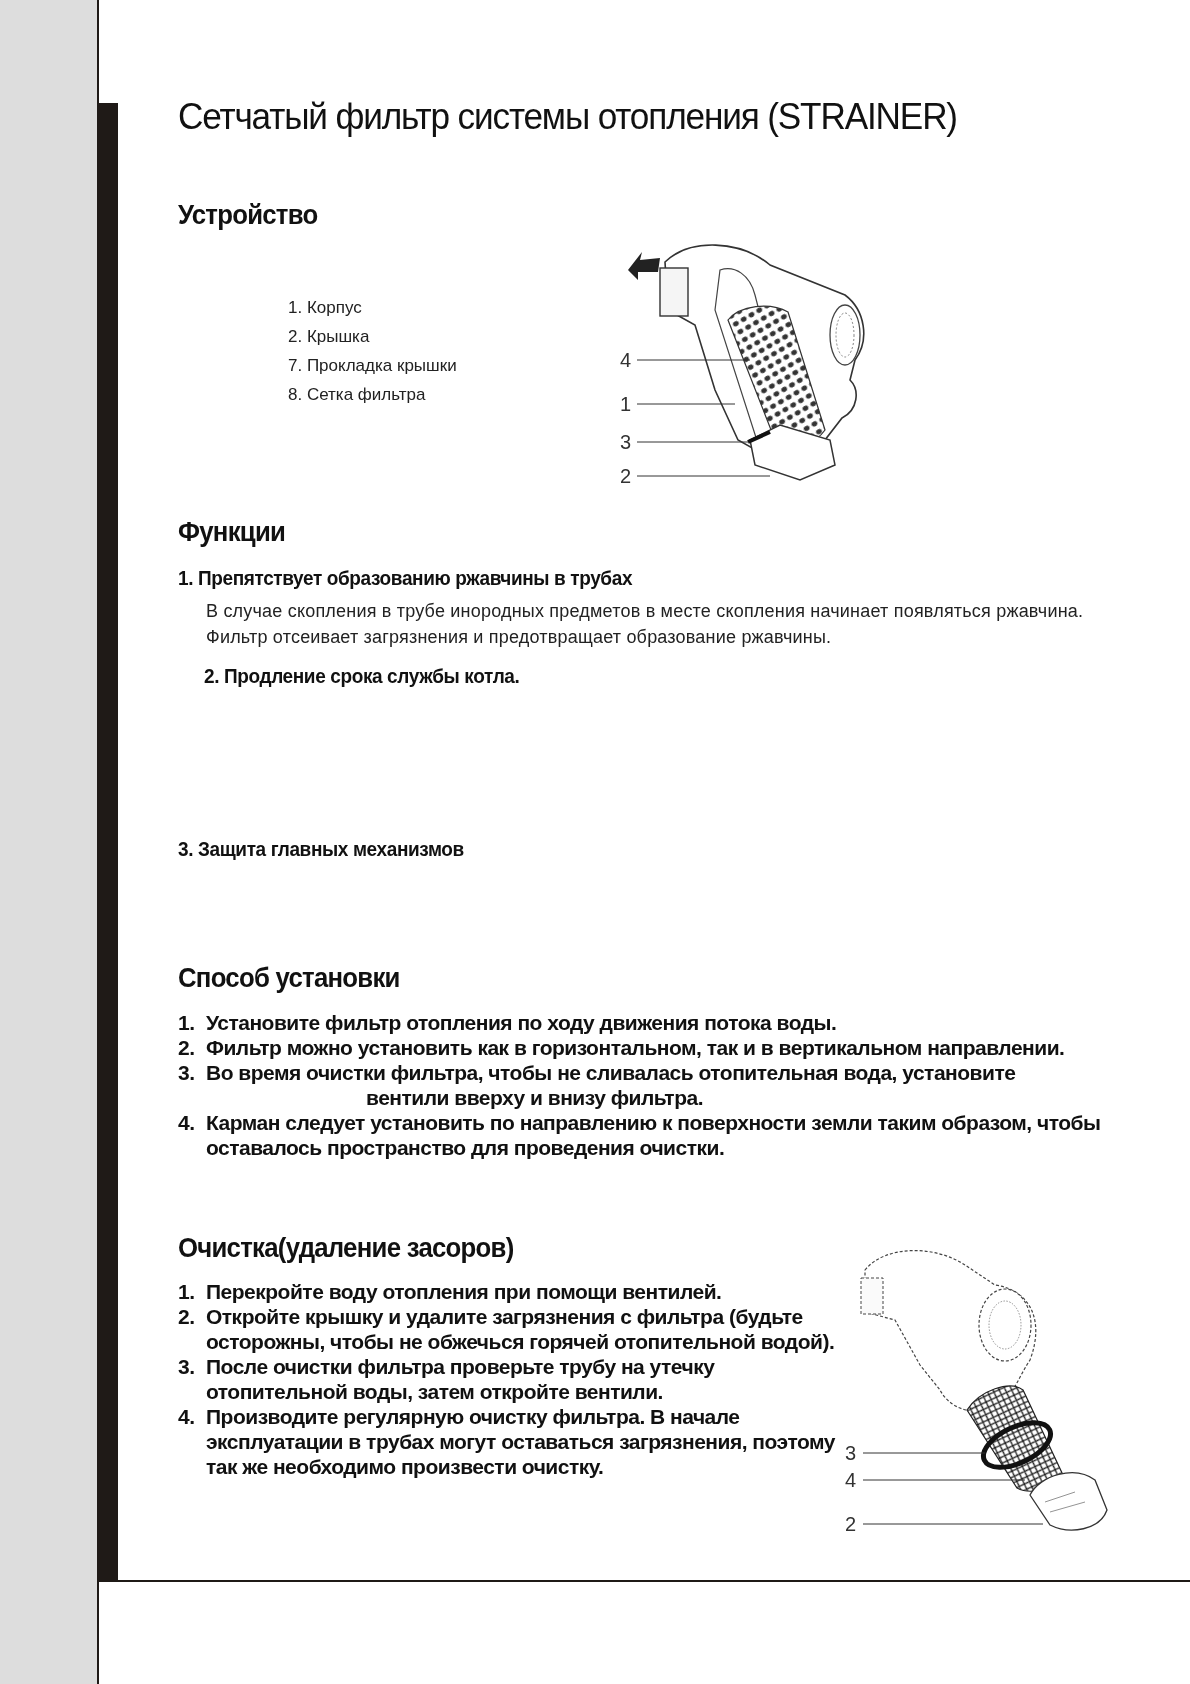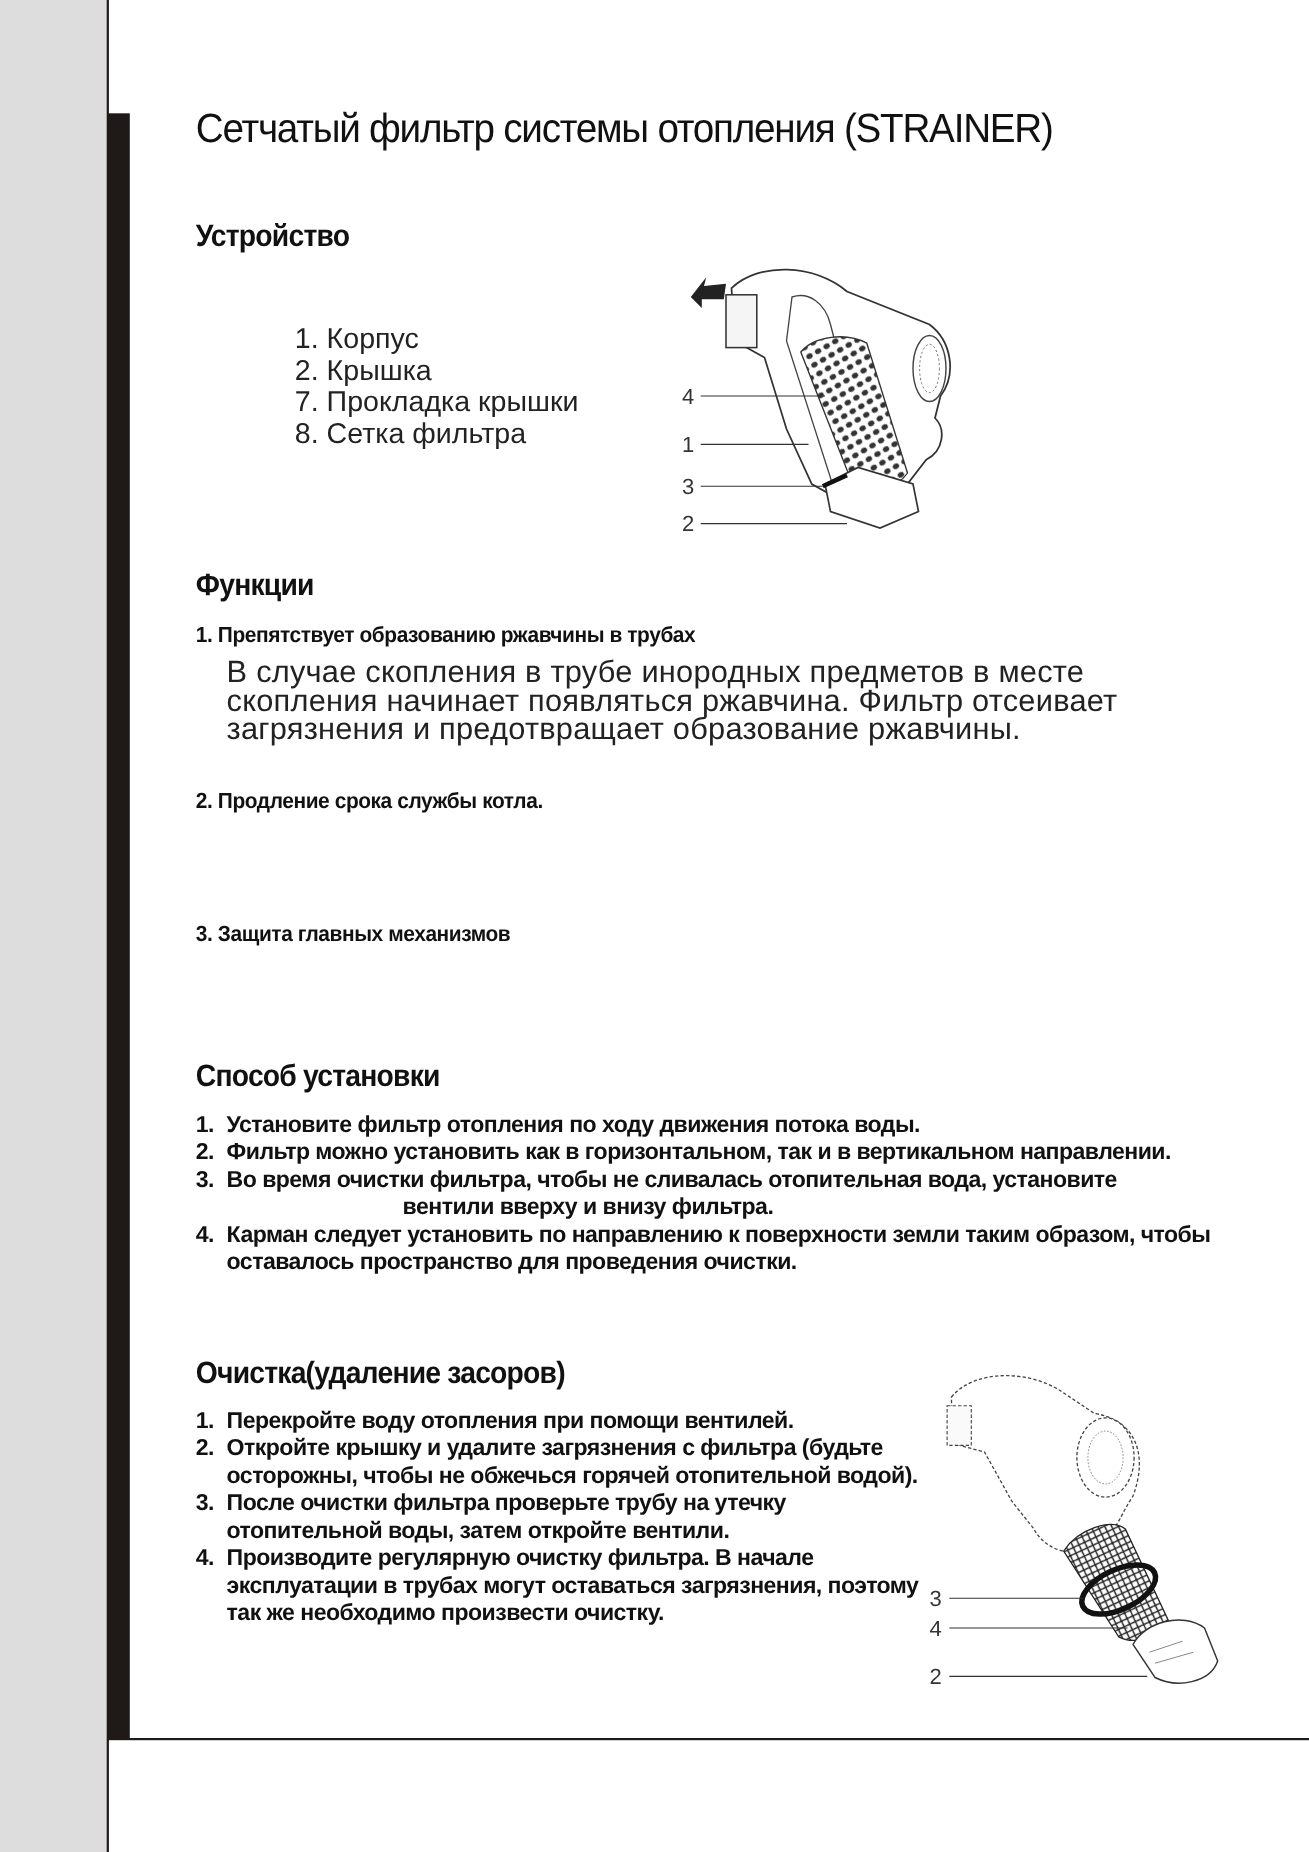--- a/index.html
+++ b/index.html
@@ -20,28 +20,28 @@
   }
   h2 {
     position: absolute; margin: 0; font-size: 28px; font-weight: bold; letter-spacing: -0.8px;
     transform: scaleX(0.92); transform-origin: left top;
   }
   .h-device { left: 178px; top: 199px; }
   .h-functions { left: 178px; top: 516px; }
   .h-install { left: 178px; top: 962px; }
   .h-cleaning { left: 178px; top: 1232px; }
 
-  .parts-list { position: absolute; left: 268px; top: 293px; margin: 0; padding: 0; list-style: none;
-    font-size: 26px; line-height: 29px; color: #222; }
+  .parts-list { position: absolute; left: 288px; top: 293px; margin: 0; padding: 0; list-style: none;
+    font-size: 17px; line-height: 29px; color: #222; }
 
   .func { position: absolute; left: 178px; width: 940px; }
   .func-title { font-size: 20px; font-weight: bold; margin: 0; letter-spacing: -0.4px; transform: scaleX(0.95); transform-origin: left top; white-space: nowrap; }
-  .func-body { font-size: 28px; line-height: 26px; color: #222; margin: 8px 0 0 28px; letter-spacing: 0.2px; }
+  .func-body { font-size: 18px; line-height: 26px; color: #222; margin: 8px 0 0 28px; letter-spacing: 0.2px; }
   .f1 { top: 567px; }
-  .f2 { top: 718px; }
+  .f2 { top: 665px; margin-left: 26px; }
   .f3 { top: 838px; }
 
   .steps { position: absolute; left: 178px; margin: 0; padding: 0; list-style: none;
     font-size: 21px; line-height: 25px; font-weight: bold; letter-spacing: -0.5px; }
   .steps li { display: flex; }
   .steps .num { width: 28px; flex: none; }
   .steps .txt { flex: 1; }
   .install-steps { top: 1010px; width: 950px; }
   .clean-steps { top: 1279px; width: 660px; }
   .indent-odd { padding-left: 160px; }

